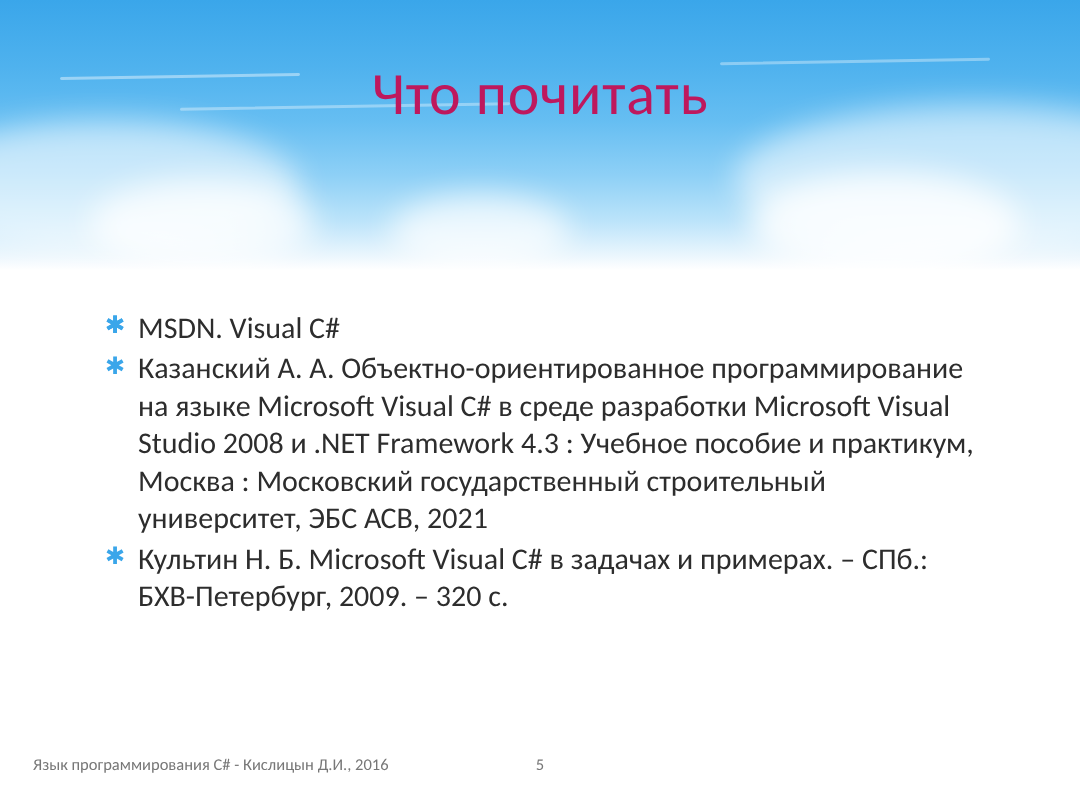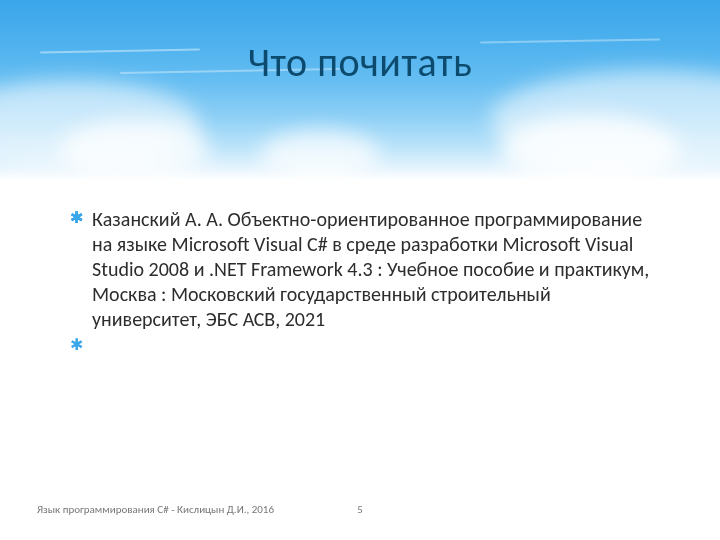--- a/index.html
+++ b/index.html
@@ -43,21 +43,21 @@
   }
   .s1 { width: 160px; left: 40px; top: 50px; opacity:.6; }
   .s2 { width: 220px; left: 120px; top: 70px; opacity:.5; }
   .s3 { width: 180px; right: 60px; top: 40px; opacity:.5; }
 
   .title {
     position: absolute;
     top: 38px;
     left: 0; right: 0;
     text-align: center;
-    color: #0c4a6e;
+    color: #be185d;
     font-size: 40px;
     font-weight: 400;
     letter-spacing: 0.5px;
   }
 
   .content {
     position: absolute;
     top: 205px;
     left: 70px;
     right: 60px;
@@ -77,21 +77,21 @@
     position: absolute;
     left: 0;
     top: 3px;
     color: #3aa6ea;
     font-size: 16px;
     line-height: 1;
   }
 
   .footer-left {
     position: absolute;
-    left: 37px;
+    left: 22px;
     bottom: 24px;
     font-size: 11px;
     color: #777;
   }
   .page-num {
     position: absolute;
     left: 50%;
     transform: translateX(-50%);
     bottom: 24px;
     font-size: 11px;
@@ -114,25 +114,27 @@
 
 <h1 class="title">Что почитать</h1>
 
 <div class="content">
   <ul class="bullets">
     <li>
       <span class="star">✱</span>
     </li>
     <li>
       <span class="star">✱</span>
+      <span>MSDN. Visual C#</span>
     </li>
     <li>
       <span class="star">✱</span>
       <span>Казанский А. А. Объектно-ориентированное программирование на языке Microsoft Visual C# в среде разработки Microsoft Visual Studio 2008 и .NET Framework 4.3 : Учебное пособие и практикум, Москва : Московский государственный строительный университет, ЭБС АСВ, 2021</span>
     </li>
     <li>
       <span class="star">✱</span>
+      <span>Культин Н. Б. Microsoft Visual C# в задачах и примерах. – СПб.: БХВ-Петербург, 2009. – 320 с.</span>
     </li>
   </ul>
 </div>
 
 <div class="footer-left">Язык программирования С# - Кислицын Д.И., 2016</div>
 <div class="page-num">5</div>
 
 </body></html>

